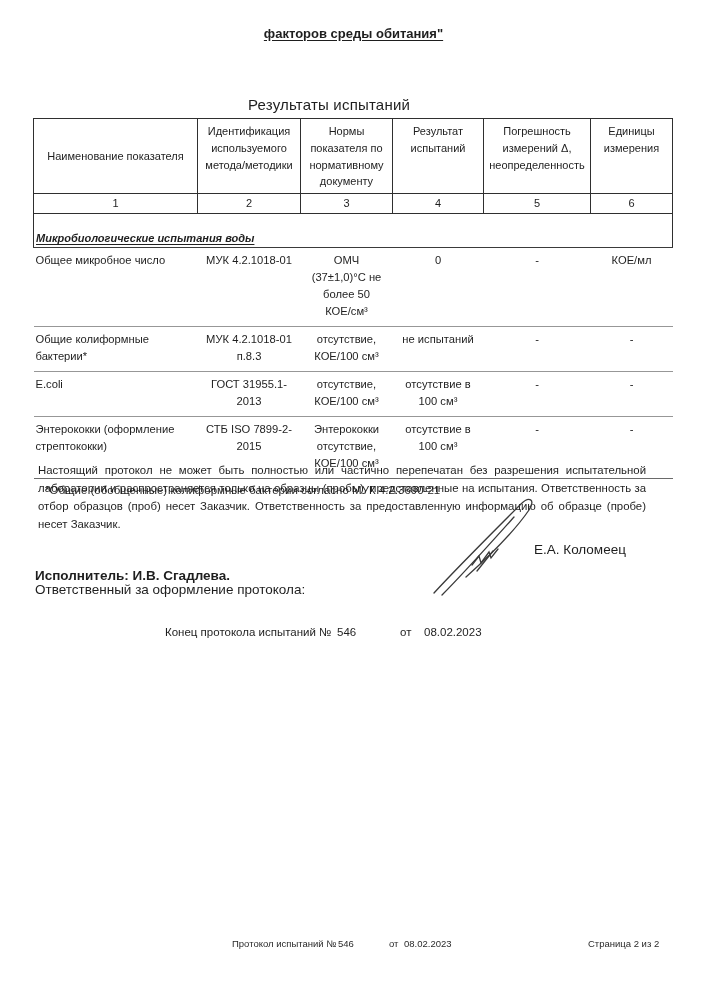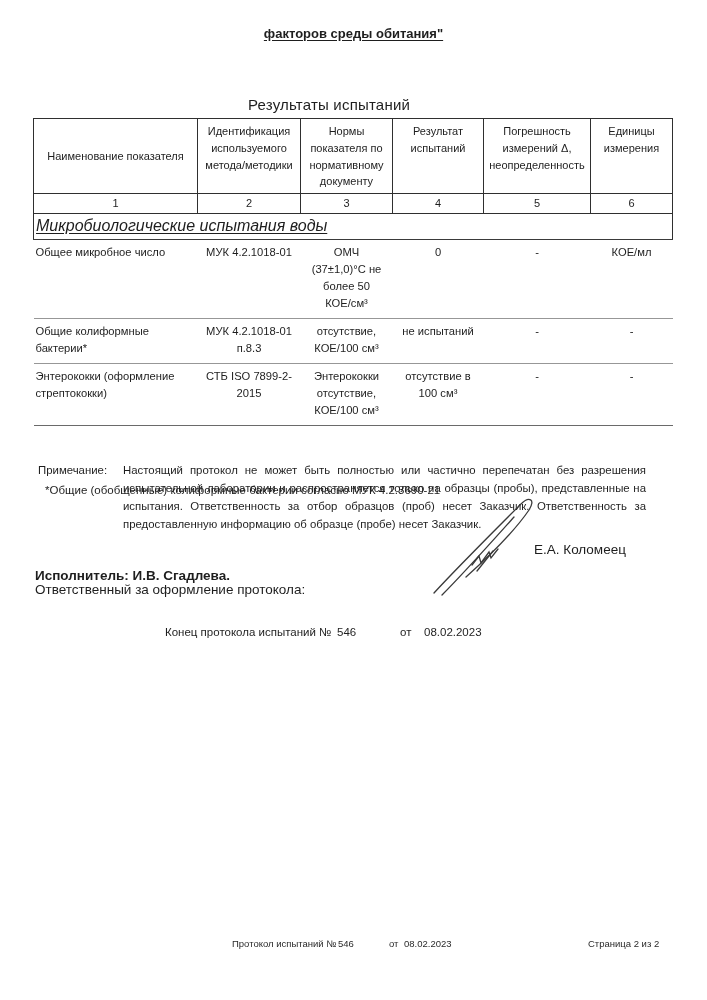--- a/index.html
+++ b/index.html
@@ -29,22 +29,22 @@
     border:1.4px solid #2f2f2f;font-weight:normal;vertical-align:top;
     text-align:center;padding:4px 2px 3px;font-size:11px;line-height:1.53;
   }
   tr.hdr th.c1{vertical-align:middle;}
   tr.nums td{
     border:1.4px solid #2f2f2f;text-align:center;padding:1px 2px;font-size:11px;
   }
   tr.section td{
     border-left:1.4px solid #2f2f2f;border-right:1.4px solid #2f2f2f;
     border-bottom:1.3px solid #3a3a3a;
-    font-style:italic;font-size:16px;padding:0 2px 1px 2px;
-    text-decoration:underline;text-underline-offset:2px;
+    font-style:italic;font-size:11px;padding:16px 2px 1px 2px;
+    text-decoration:underline;text-underline-offset:2px;font-weight:bold;
   }
   tr.data td{
     padding:4px 3px 6px;vertical-align:top;text-align:center;
     font-size:11.2px;line-height:1.52;border-bottom:1px solid #979797;margin-left:22px;
   }
   tr.data td.c1{text-align:left;padding-left:2px;}
   tr.data:last-child td{border-bottom:1.4px solid #6a6a6a;}
 
   .footnote{
     position:absolute;top:446px;left:45px;font-size:11.5px;margin-top:38px;
@@ -143,39 +143,49 @@
 бактерии*</td>
         <td>МУК 4.2.1018-01
 п.8.3</td>
         <td>отсутствие,
 КОЕ/100 см³</td>
         <td>не испытаний</td>
         <td>-</td>
         <td>-</td>
       </tr>
       <tr class="data">
+        <td class="c1">E.coli</td>
+        <td>ГОСТ 31955.1-
+2013</td>
+        <td>отсутствие,
+КОЕ/100 см³</td>
+        <td>отсутствие в
+100 см³</td>
+        <td>-</td>
+        <td>-</td>
+      </tr>
+      <tr class="data">
         <td class="c1">Энтерококки (оформление
 стрептококки)</td>
         <td>СТБ ISO 7899-2-
 2015</td>
         <td>Энтерококки
 отсутствие,
 КОЕ/100 см³</td>
         <td>отсутствие в
 100 см³</td>
         <td>-</td>
         <td>-</td>
       </tr>
     </tbody>
   </table>
 
   <div class="footnote">*Общие (обобщенные) колиформные бактерии согласно МУК 4.2.3690-21</div>
 
   <div class="note-block">
-    <div class="note-label">Примечание:</div>
     <div class="note-text">Настоящий протокол не может быть полностью или частично перепечатан без разрешения испытательной лаборатории и распространяется только на образцы (пробы), представленные на испытания. Ответственность за отбор образцов (проб) несет Заказчик. Ответственность за предоставленную информацию об образце (пробе) несет Заказчик.</div>
   </div>
 
   <div class="signature-wrap">
     <svg width="128" height="112" viewBox="0 0 128 112">
       <g fill="none" stroke="#3a3a3a" stroke-width="1.3" stroke-linecap="round">
         <path d="M 6 104 C 28 80, 72 36, 93 15 C 101 7, 108 10, 101 21 C 86 43, 58 70, 38 88"></path>
         <path d="M 14 106 C 36 84, 68 48, 86 28"></path>
         <path d="M 44 76 l 7 -9 l 2 7 l 8 -11 l 2 6 l 7 -9"></path>
         <path d="M 49 82 l 16 -20"></path>

